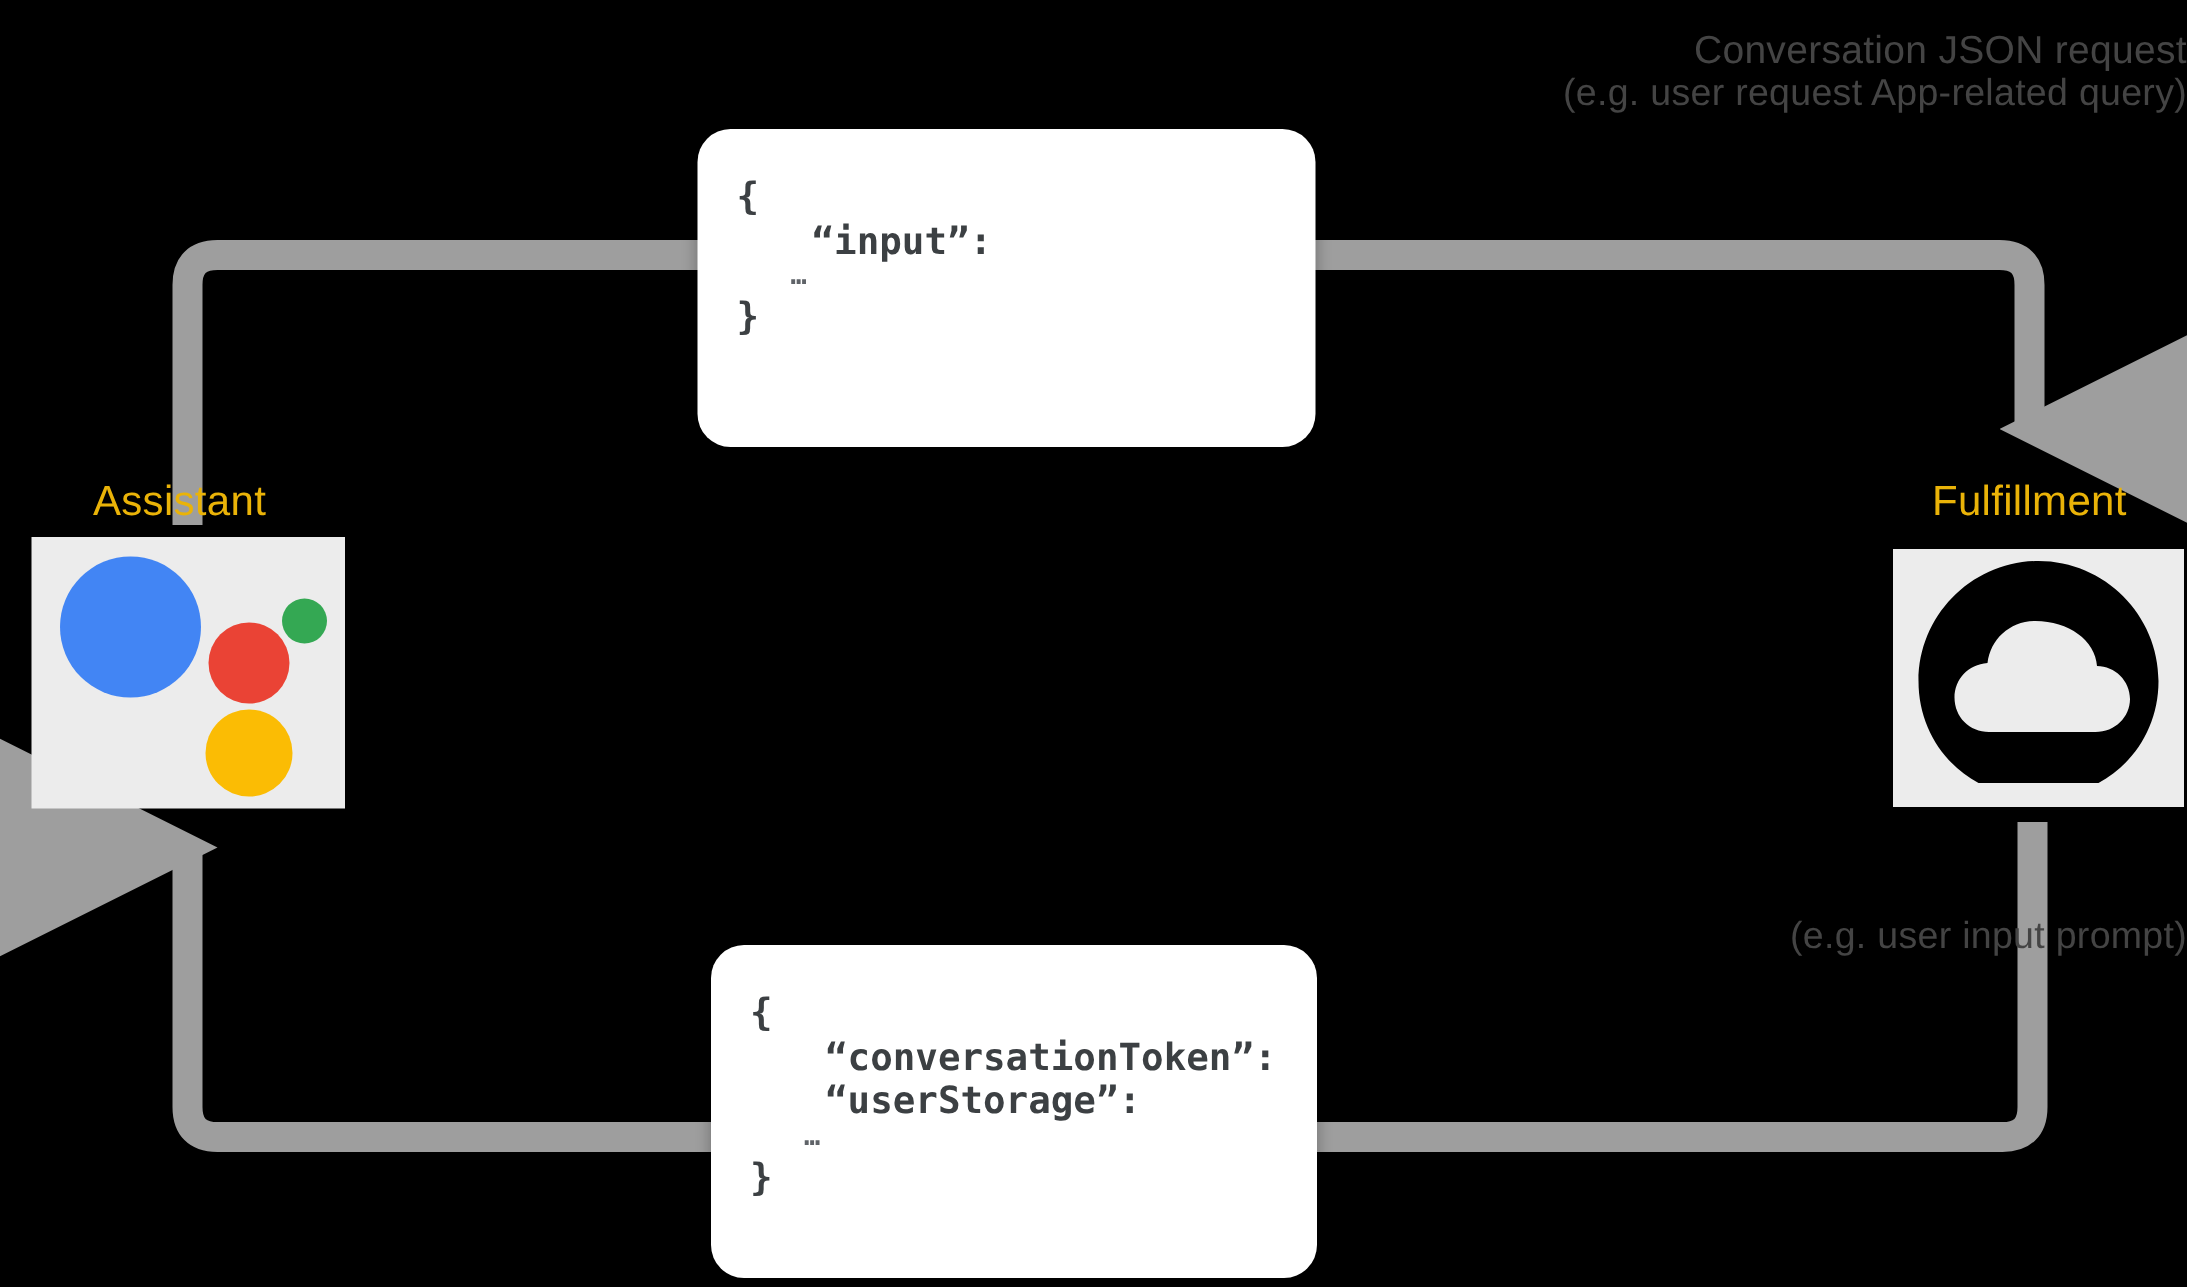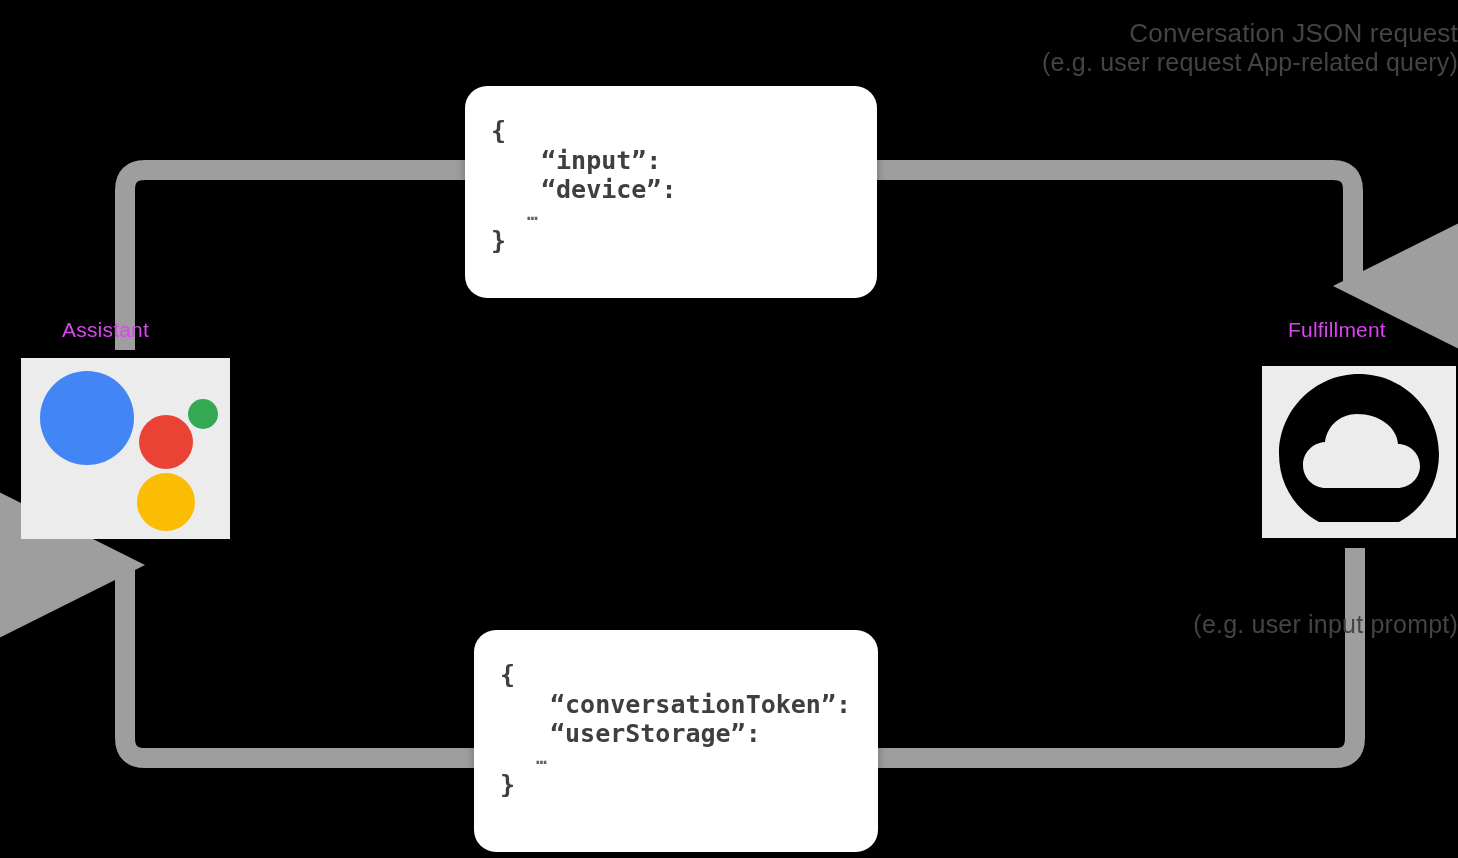--- a/index.html
+++ b/index.html
@@ -48,22 +48,22 @@
   #fulfillment-tile {
     left: 1262px;
     top: 366px;
     width: 194px;
     height: 172px;
   }
 
   
   .node-label {
     position: absolute;
-    color: #d946ef;
-    font-size: 21px;
+    color: #eab308;
+    font-size: 28px;
     font-weight: 400;
     letter-spacing: 0.2px;
     font-family: "Liberation Sans", sans-serif;
     white-space: nowrap;
   }
   #assistant-label {
     left: 62px;
     top: 318px;
   }
   #fulfillment-label {
@@ -174,21 +174,20 @@
   <div id="fulfillment-label" class="node-label">Fulfillment</div>
 
   <div id="top-edge-title" class="edge-label edge-title">Conversation JSON request</div>
   <div id="top-edge-sub" class="edge-label edge-sub">(e.g. user request App-related query)</div>
 
   <div id="bottom-edge-sub" class="edge-label edge-sub">(e.g. user input prompt)</div>
 
   <div id="request-card" class="json-card">
     <div class="json-line">{</div>
     <div class="json-line json-indent">“input”:</div>
-    <div class="json-line json-indent">“device”:</div>
     <div class="json-line json-ellipsis">…</div>
     <div class="json-line">}</div>
   </div>
 
   <div id="response-card" class="json-card">
     <div class="json-line">{</div>
     <div class="json-line json-indent">“conversationToken”:</div>
     <div class="json-line json-indent">“userStorage”:</div>
     <div class="json-line json-ellipsis">…</div>
     <div class="json-line">}</div>

